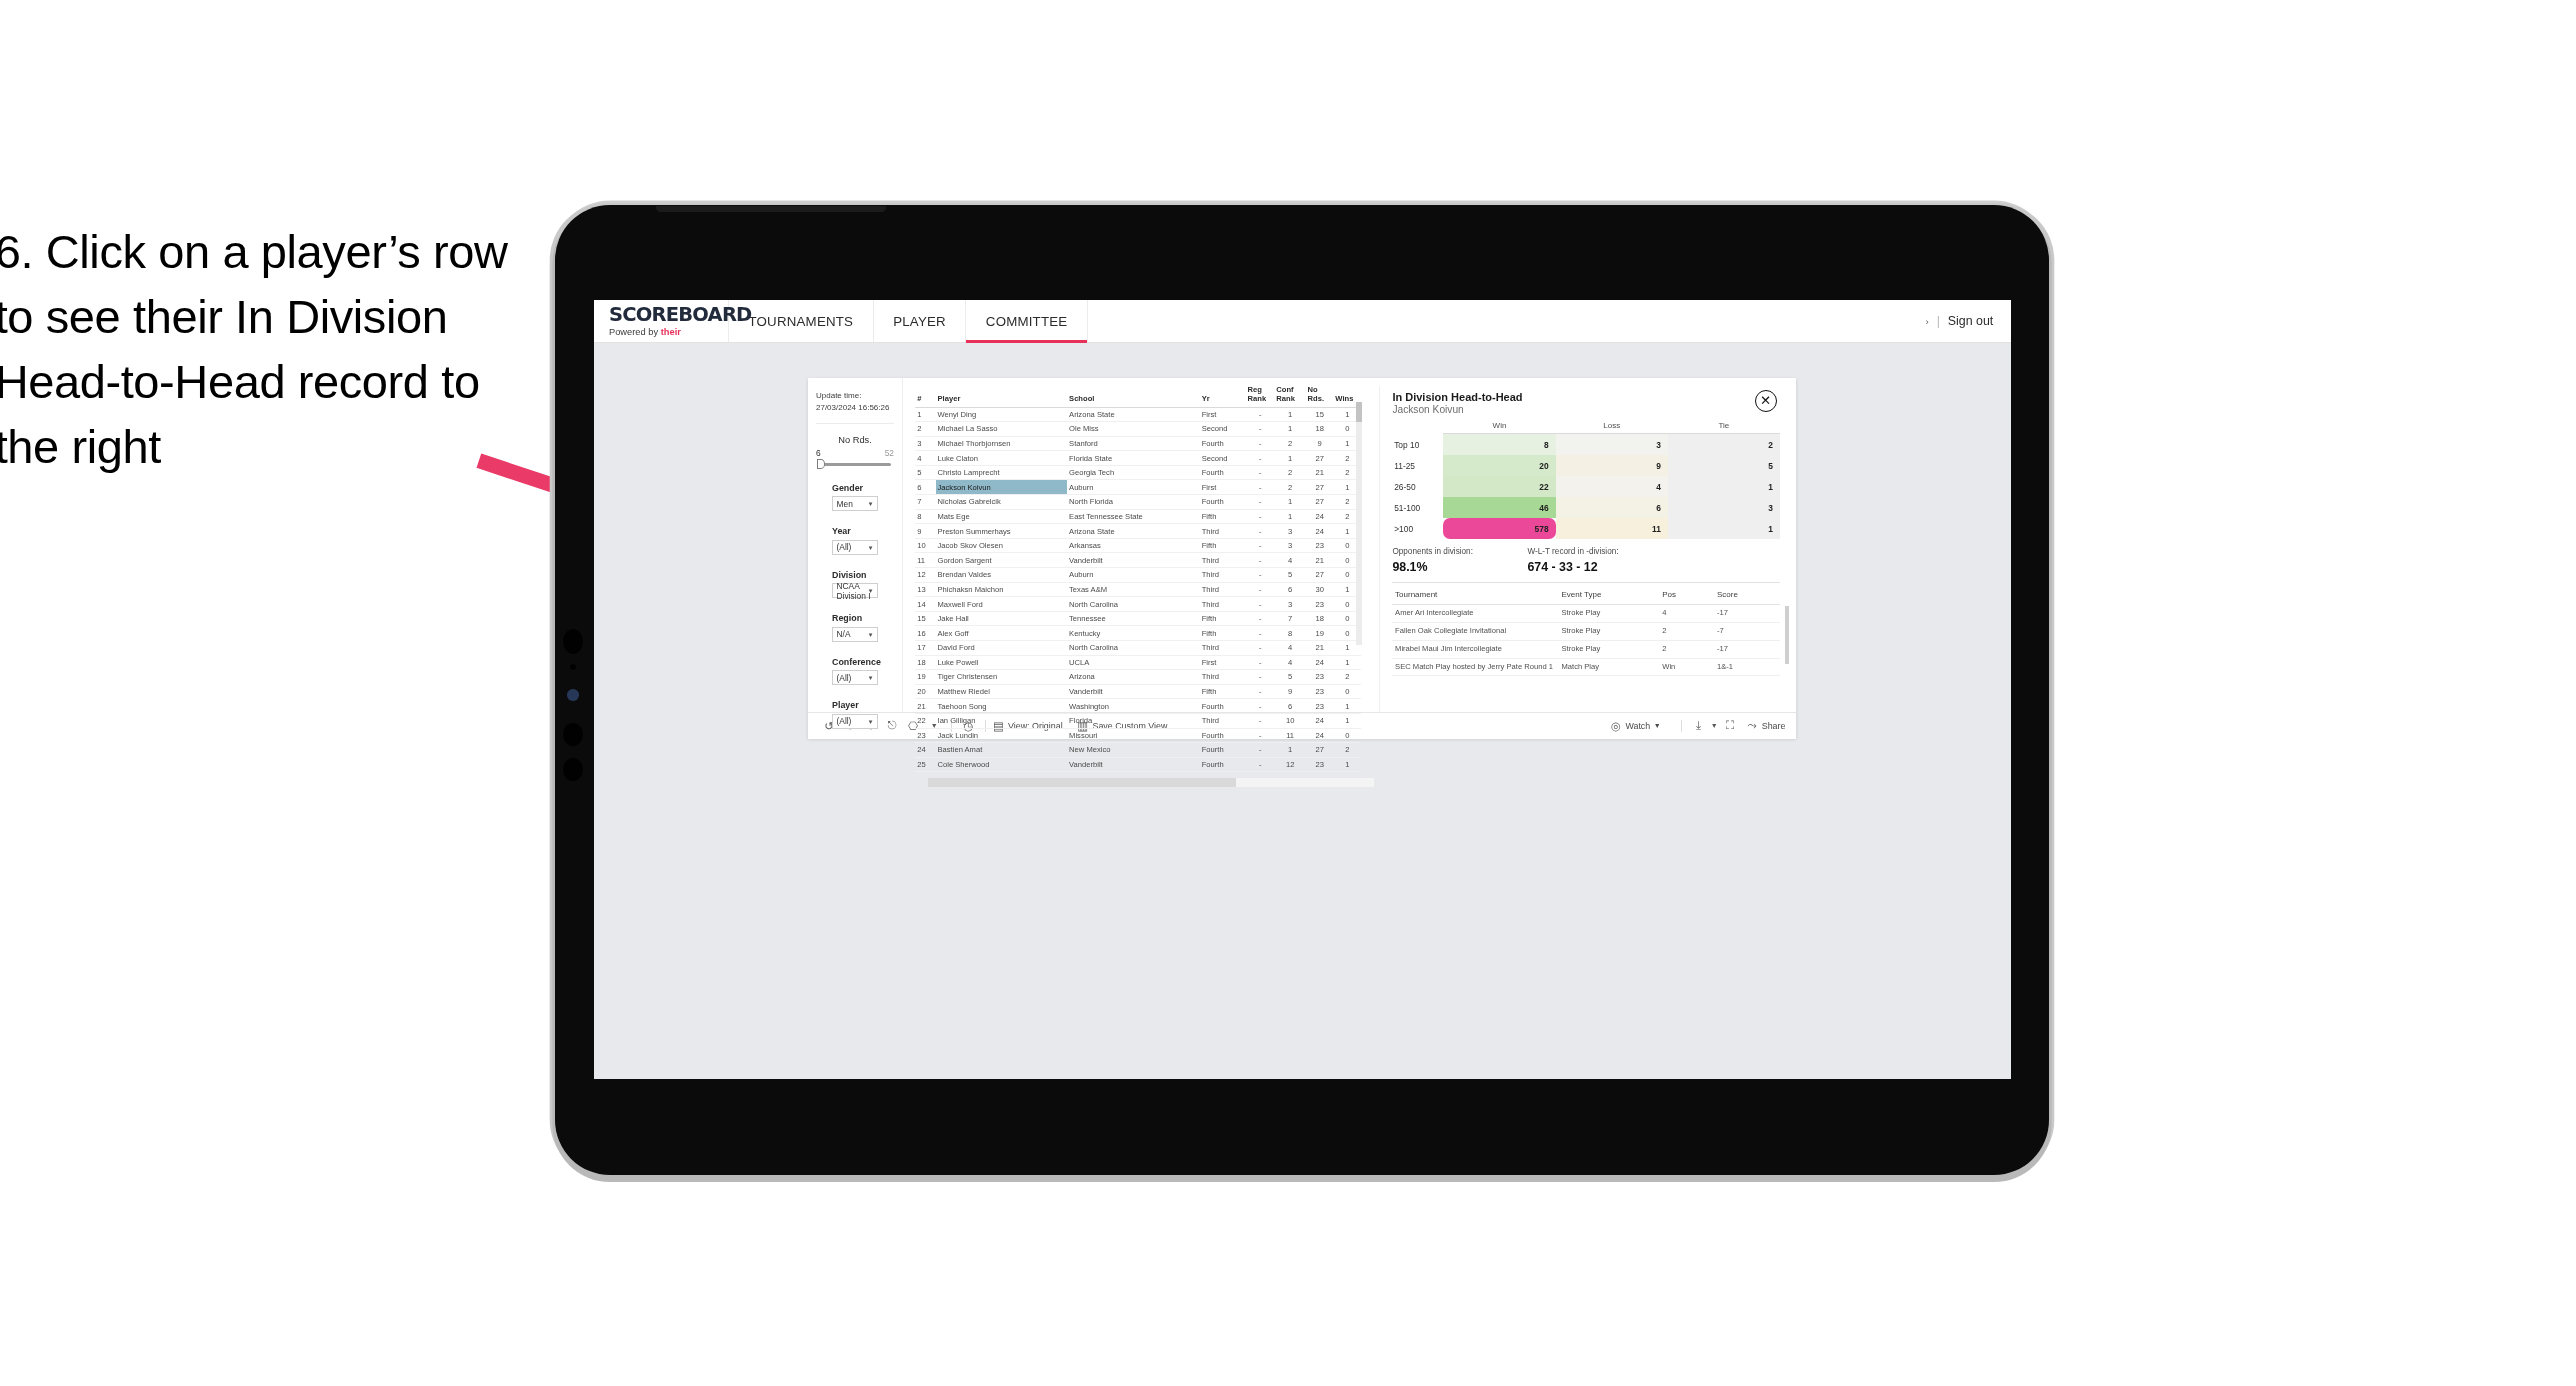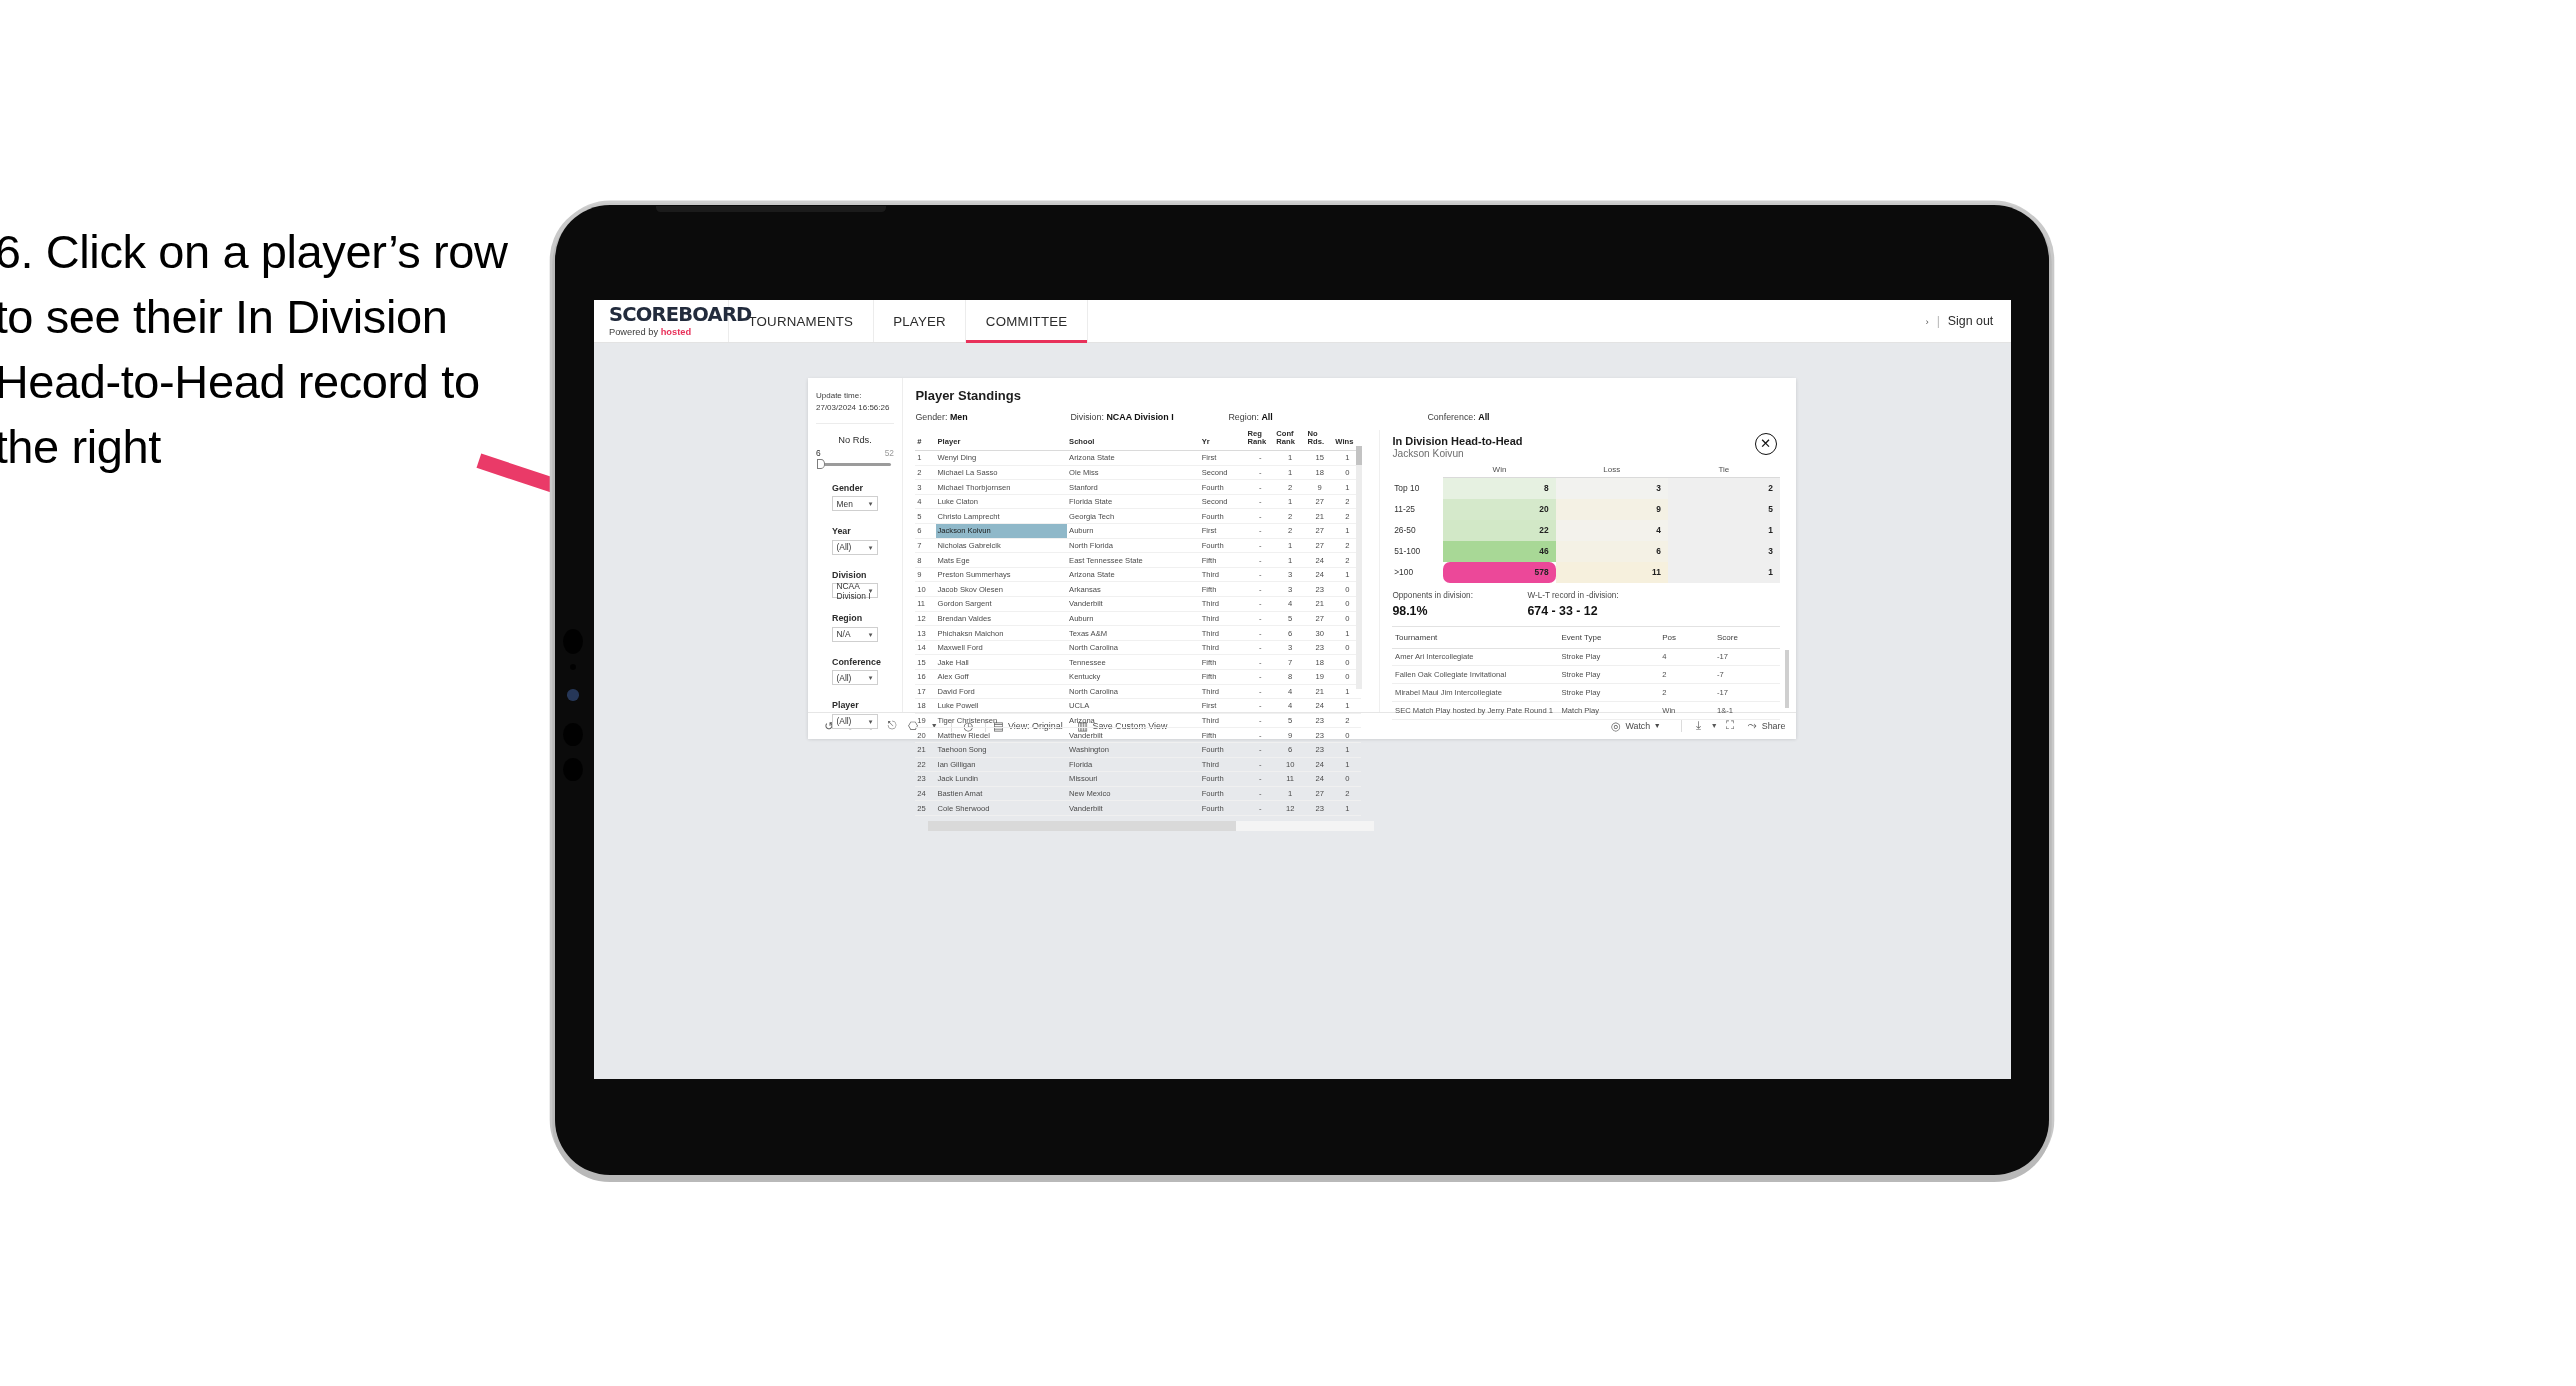--- a/index.html
+++ b/index.html
@@ -200,21 +200,21 @@
   <div class="frame-btn" id="dot1"></div>
   <div class="frame-btn" id="dot2"></div>
   <div class="frame-btn" id="btn1"></div>
   <div class="frame-btn" id="btn2"></div>
 
   <div id="screen">
 
     <div id="appbar">
       <div id="logo-wrap">
         <div id="logo-main">SCOREBOARD</div>
-        <div id="logo-sub"><span>Powered by </span><b>hosted</b></div>
+        <div id="logo-sub"><span>Powered by </span><b>their</b></div>
       </div>
       <div class="topnav">
           <span>TOURNAMENTS</span>
         </div>
       <div class="topnav">
           <span>PLAYER</span>
         </div>
       <div class="topnav active">
           <span>COMMITTEE</span>
         </div>
@@ -285,29 +285,20 @@
             <div class="f-block">
               <div class="f-label">Player</div>
               <div class="f-select">
                 <span>(All)</span>
                 <span class="car">▼</span>
               </div>
             </div>
           </div>
 
           <div id="main">
-            <div id="main-head">
-              <div id="ps-title">Player Standings</div>
-              <div id="ps-meta">
-                <div class="m"><span>Gender: </span><b>Men</b></div>
-                <div class="m"><span>Division: </span><b>NCAA Division I</b></div>
-                <div class="m"><span>Region: </span><b>All</b></div>
-                <div class="m"><span>Conference: </span><b>All</b></div>
-              </div>
-            </div>
 
             <div id="content">
 
               <div id="tbl-wrap">
                 <table class="std">
                   <thead>
                       <tr>
                     <th class="c-num">#</th>
                     <th class="c-player">Player</th>
                     <th class="c-school">School</th>

